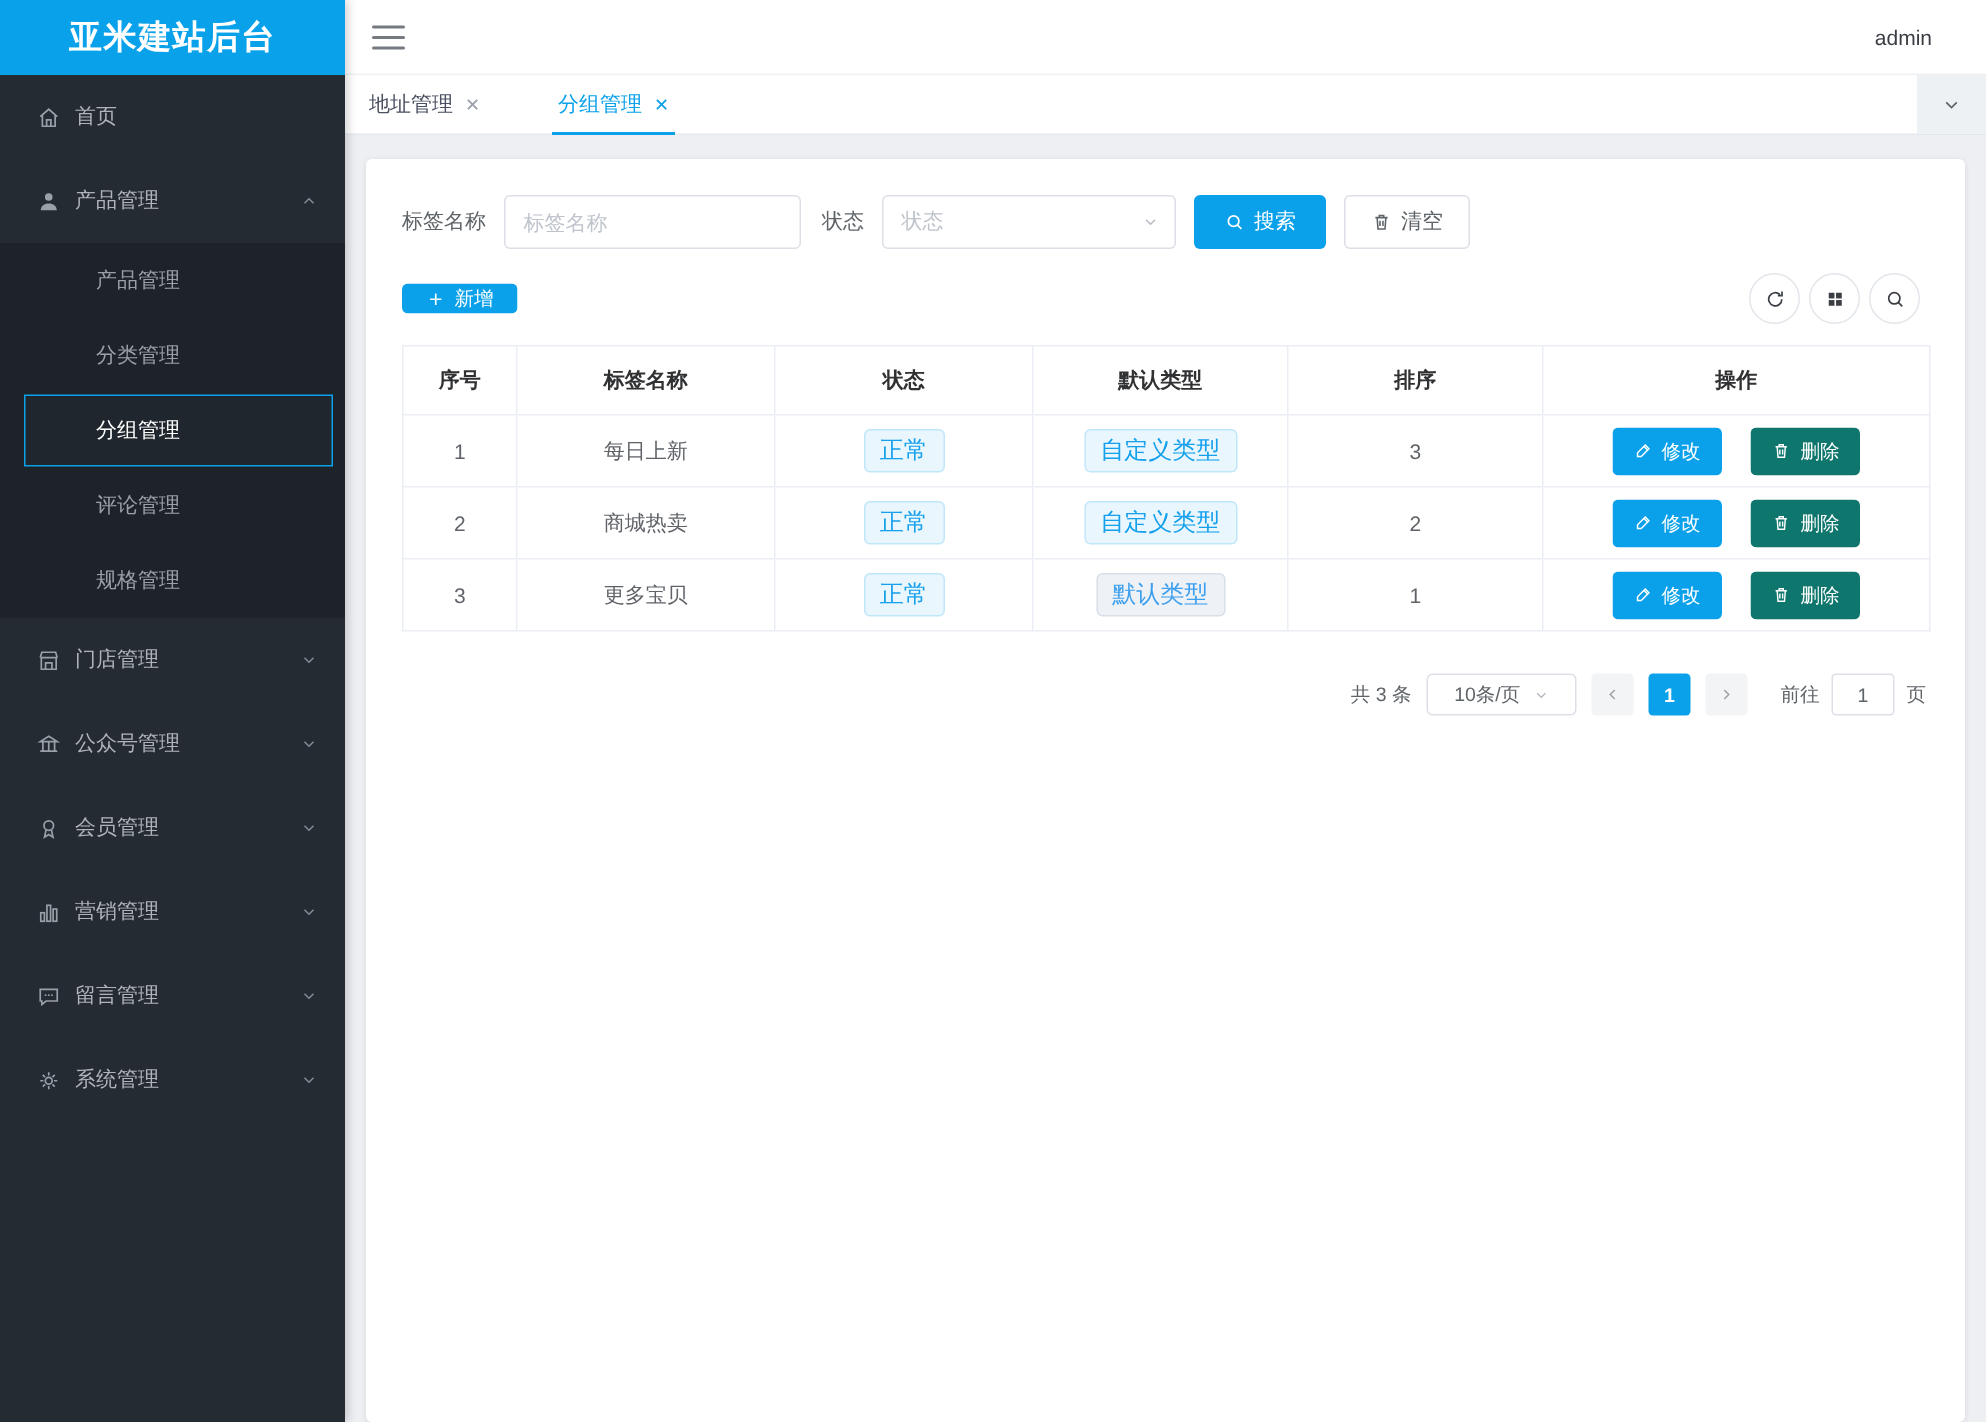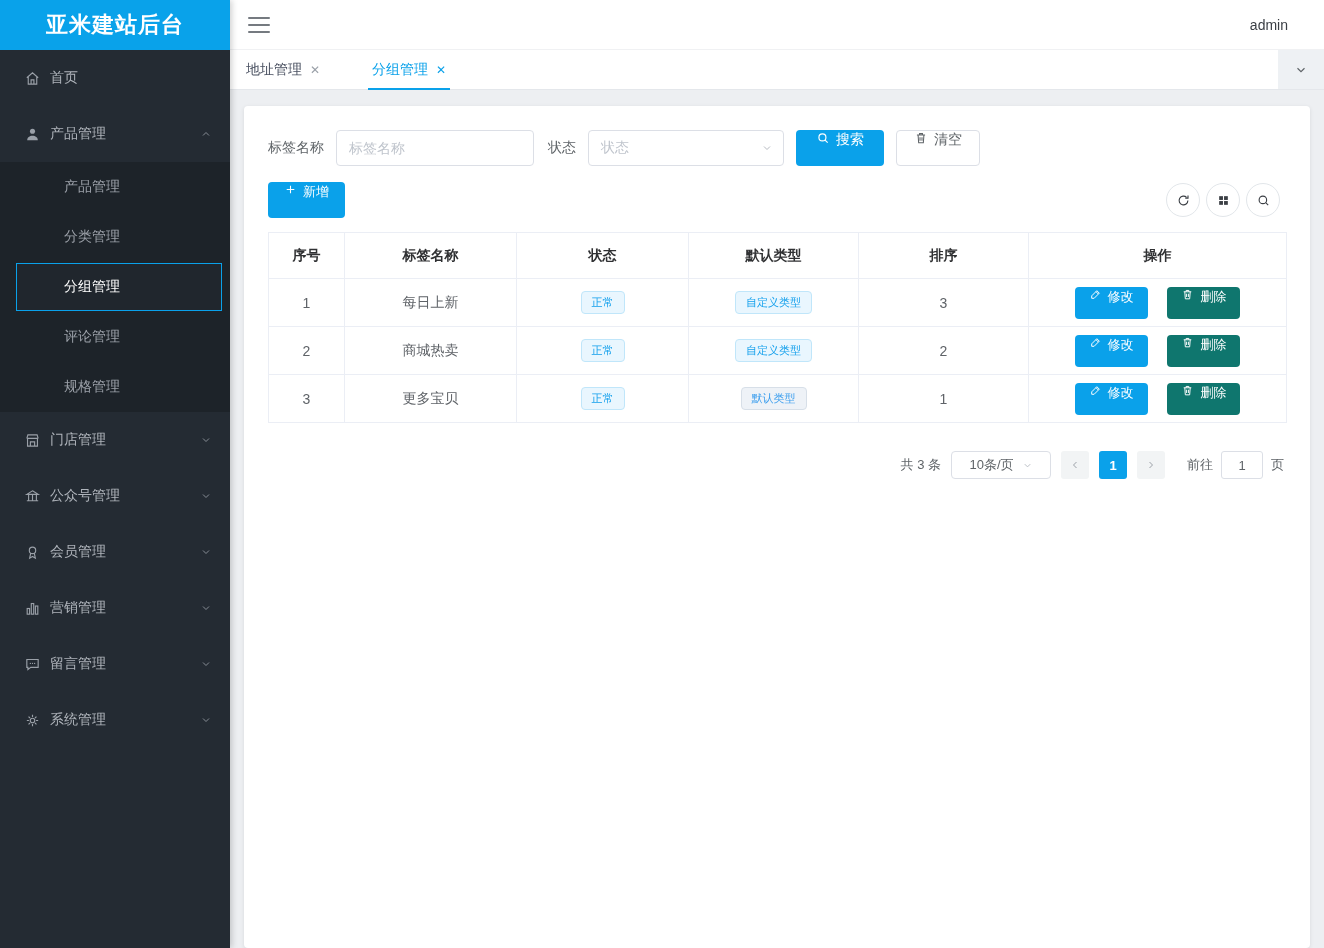--- a/index.html
+++ b/index.html
@@ -37,39 +37,39 @@
   .card { position:absolute; left:14px; top:16px; width:1066px; height:842px; background:#fff; border-radius:4px; box-shadow:0 1px 4px rgba(0,0,0,.09); padding:24px 24px 0 24px; }
 
   
   .filter-row { display:flex; align-items:center; height:36px; }
   .filter-label { color:#5f6468; margin-right:12px; }
   .text-input { width:198px; height:36px; border:1px solid #dcdfe6; border-radius:4px; padding:0 12px; font-size:14px; color:#303133; outline:none; font-family:inherit; }
   .text-input::placeholder { color:#bfc4cc; }
   .select-box { width:196px; height:36px; border:1px solid #dcdfe6; border-radius:4px; display:flex; align-items:center; padding:0 10px 0 12px; color:#bfc4cc; cursor:pointer; background:#fff; }
   .select-box .sel-chev { margin-left:auto; color:#b6bac1; }
   .gap14 { width:14px; flex:none; }
-  .btn { display:inline-flex; align-items:flex-start; justify-content:center; gap:6px; border-radius:4px; cursor:pointer; border:1px solid transparent; font-size:14px; font-family:inherit; }
+  .btn { display:inline-flex; align-items:center; justify-content:center; gap:6px; border-radius:4px; cursor:pointer; border:1px solid transparent; font-size:14px; font-family:inherit; }
   .btn-primary { background:#0aa1ea; color:#fff; }
   .btn-plain { background:#fff; color:#5f6468; border-color:#dcdfe6; }
   .btn-search { height:36px; padding:0 19px; margin-left:12px; }
   .btn-clear { height:36px; padding:0 17px; margin-left:12px; }
 
   
   .action-row { margin-top:16px; display:flex; align-items:center; }
-  .btn-add { height:36px; padding:0 15px; font-size:13px; }
+  .btn-add { height:20px; padding:0 15px; font-size:13px; }
   .tool-circles { margin-left:auto; margin-right:6px; display:flex; gap:6px; }
   .circle-btn { width:34px; height:34px; border-radius:50%; border:1px solid #e2e6ea; background:#fff; display:flex; align-items:center; justify-content:center; color:#3a3e44; cursor:pointer; }
 
   
   .grid-table { margin-top:14px; width:1018px; border-collapse:collapse; table-layout:fixed; }
   .grid-table th, .grid-table td { border:1px solid #ebeef5; text-align:center; }
   .grid-table th { height:46px; font-weight:bold; color:#303133; font-size:14px; background:#fff; }
   .grid-table td { height:48px; color:#5f6368; font-size:14px; }
   .col-seq{width:76px;} .col-name{width:172px;} .col-status{width:172px;} .col-type{width:170px;} .col-sort{width:170px;} .col-op{width:258px;}
-  .badge { display:inline-block; padding:4px 10px; border-radius:4px; font-size:11px; line-height:1.2; }
+  .badge { display:inline-block; padding:4px 10px; border-radius:4px; font-size:16px; line-height:1.2; }
   .badge-blue { background:#e9f6fe; border:1px solid #c0e6fa; color:#14a0ec; }
   .badge-info { background:#eef2f7; border:1px solid #d7dfe8; color:#3d9fee; }
   .op-btn { height:32px; padding:0 13px; font-size:13px; }
   .btn-danger { background:#0f766e; color:#fff; }
   .op-gap { display:inline-block; width:12px; }
 
   
   .pagination { margin-top:28px; display:flex; align-items:center; justify-content:flex-end; gap:10px; color:#5f6468; font-size:13px; padding-right:2px; }
   .page-size-box { width:100px; height:28px; border:1px solid #dcdfe6; border-radius:4px; display:flex; align-items:center; justify-content:center; gap:8px; color:#5f6468; cursor:pointer; }
   .page-size-box .sel-chev { color:#b6bac1; }

